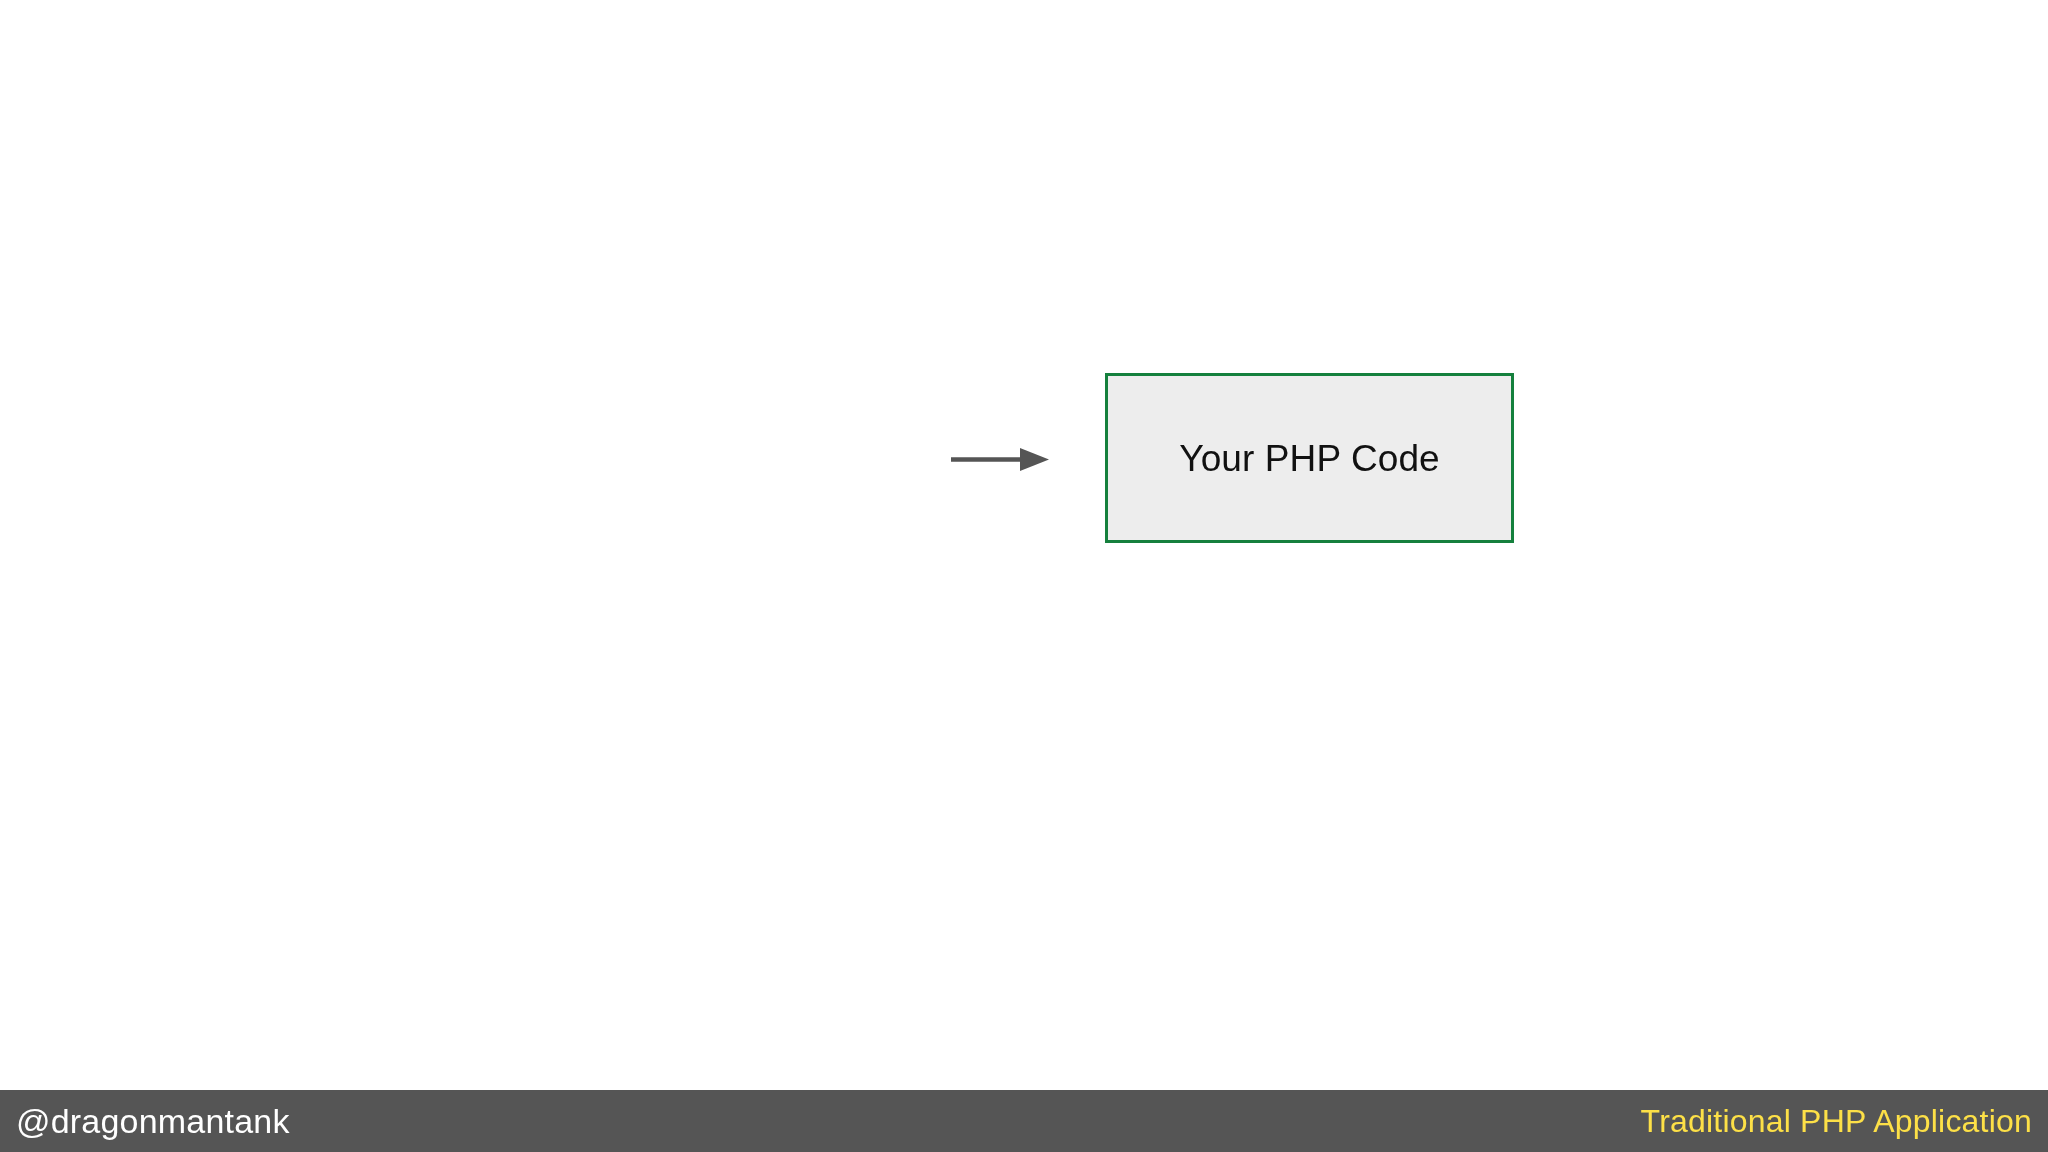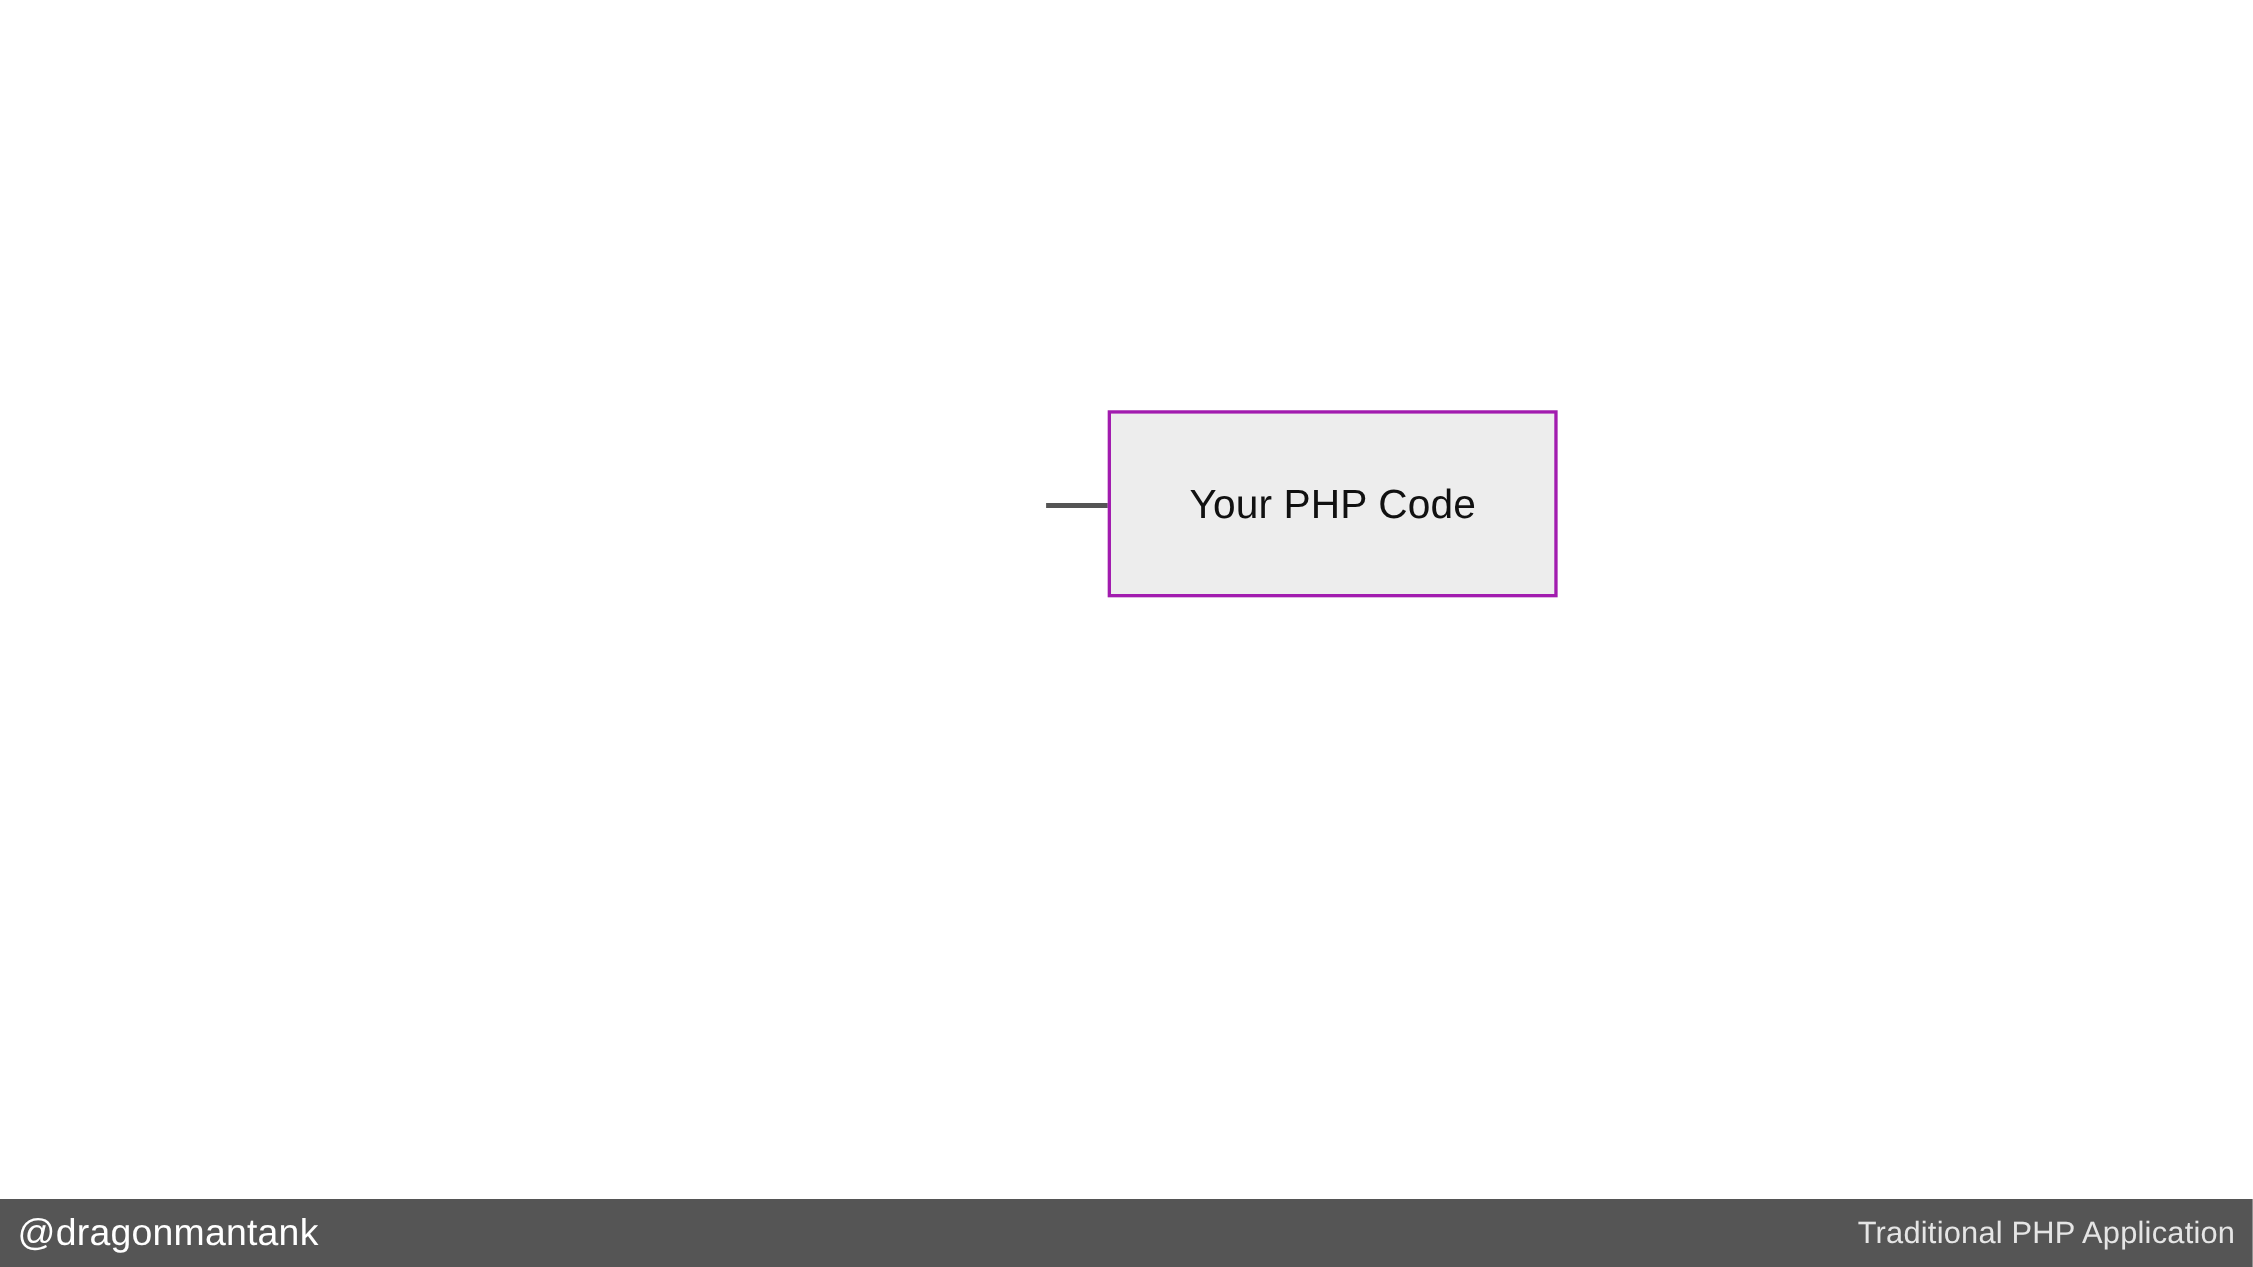--- a/index.html
+++ b/index.html
@@ -47,25 +47,25 @@
 
   #node-web-server {
     left: 575px;
     top: 374px;
     width: 377px;
     height: 169px;
     border: 2.5px solid #555555;
   }
 
   #node-php-code {
-    left: 1007px;
+    left: 1105px;
     top: 373px;
     width: 409px;
     height: 170px;
-    border: 3px solid #a21caf;
+    border: 3px solid #15803d;
   }
 
   
   #edge-web-to-php {
     position: absolute;
     left: 950px;
     top: 438px;
     width: 104px;
     height: 44px;
     overflow: visible;
@@ -87,23 +87,23 @@
 
   #footer-handle {
     font-size: 34px;
     line-height: 1;
     color: #ffffff;
     letter-spacing: 0.2px;
     white-space: nowrap;
   }
 
   #footer-caption {
-    font-size: 28px;
+    font-size: 32px;
     line-height: 1;
-    color: #e5e5e5;
+    color: #fde047;
     letter-spacing: 0.2px;
     white-space: nowrap;
   }
 </style>
 </head>
 <body>
 
 <div id="slide">
 
   <div id="diagram">

